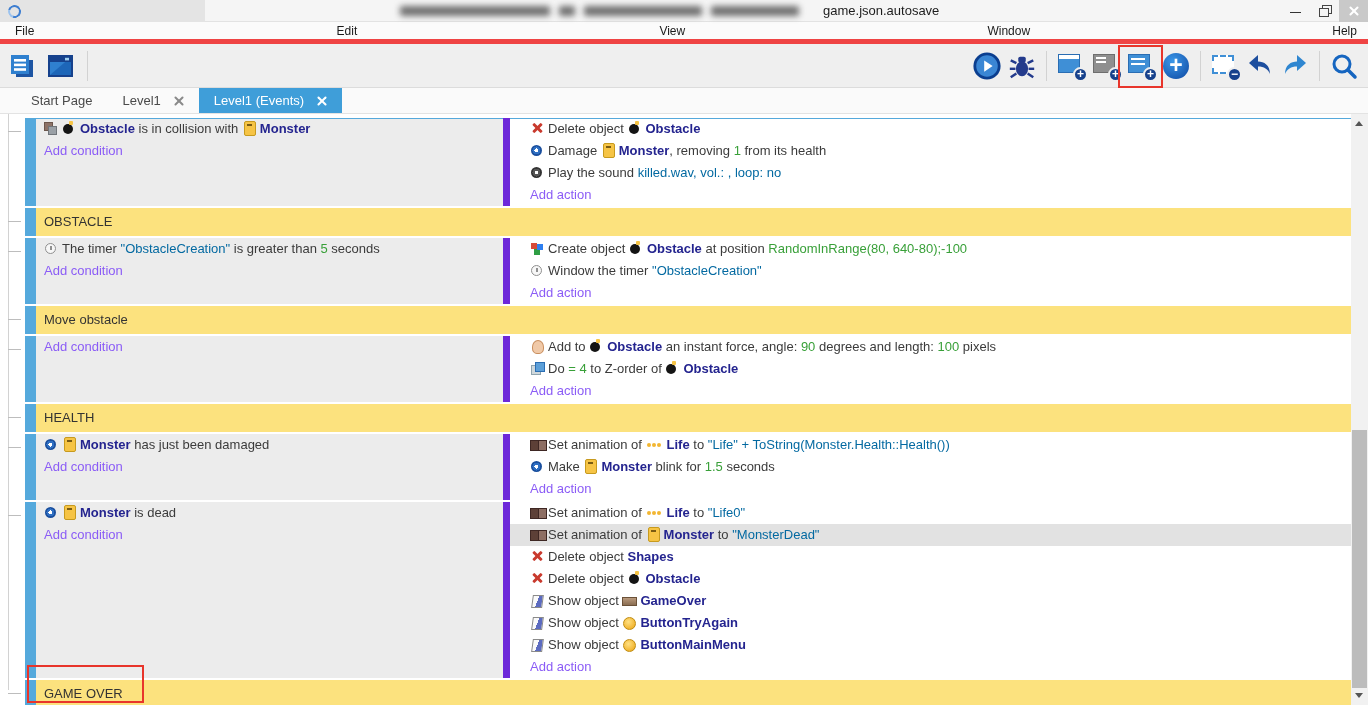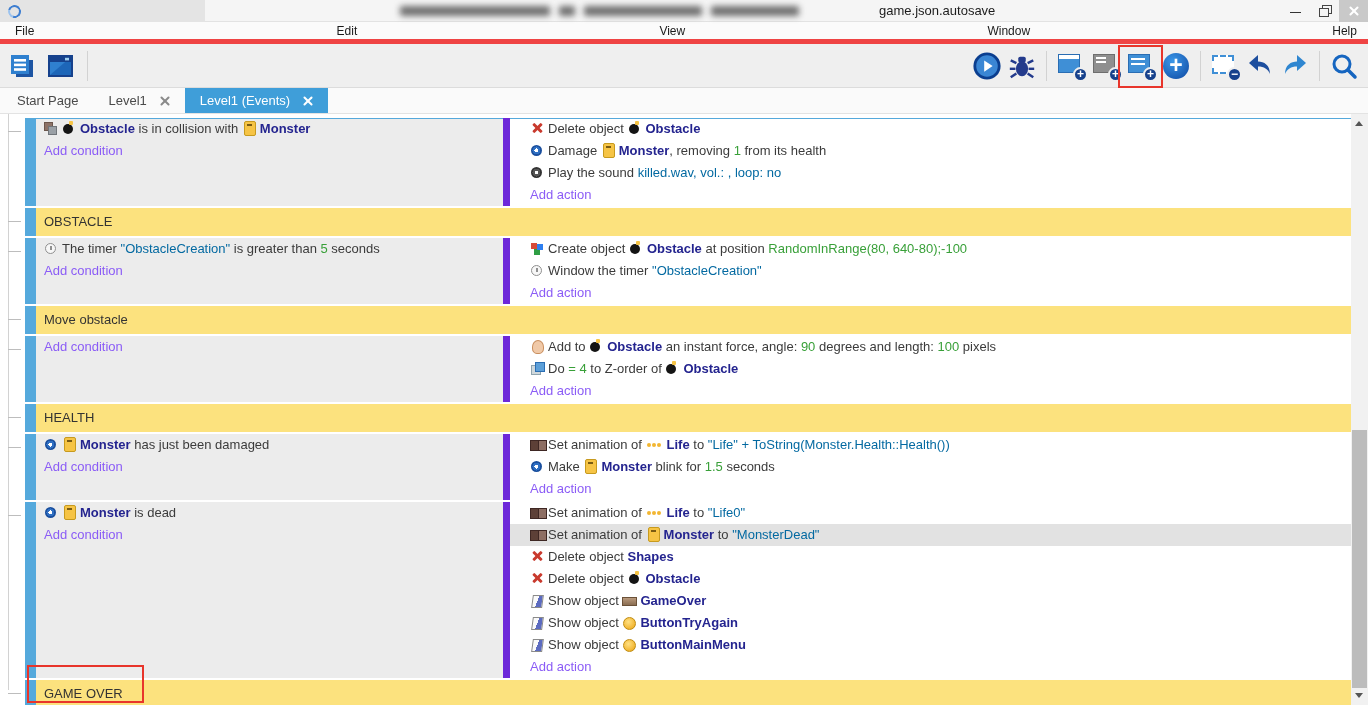--- a/index.html
+++ b/index.html
@@ -8,21 +8,21 @@
   .window { position:relative; width:1368px; height:705px; background:#fff; }
 
   
   .titlebar { position:relative; height:22px; background:#f5f5f5; border-bottom:1px solid #e3e3e3; }
   .tb-left { position:absolute; left:0; top:0; width:205px; height:22px; background:#e4e4e4;
              display:flex; align-items:center; }
   .logo { width:13px; height:13px; margin-left:8px; border:2px solid #3f7fd1; border-radius:50%;
           border-left-color:#9cc3ef; transform:rotate(-30deg); display:inline-block; }
   .blobs { position:absolute; left:400px; top:6px; display:flex; align-items:center; }
   .blob { height:10px; filter:blur(3px); background:#6f6f6f; border-radius:2px; margin-right:9px; }
-  .window-title { position:absolute; left:879px; top:3px; font-size:13px; color:#1c1c1c; }
+  .window-title { position:absolute; left:823px; top:3px; font-size:13px; color:#1c1c1c; }
   .win-btns { position:absolute; right:0; top:0; height:22px; display:flex; }
   .win-btn { width:29px; height:22px; position:relative; }
   .win-btn.min::before { content:""; position:absolute; left:9px; top:12px; width:11px; height:1px; background:#333; }
   .win-btn.max::before { content:""; position:absolute; left:12px; top:5px; width:8px; height:7px; border:1px solid #444; }
   .win-btn.max::after  { content:""; position:absolute; left:9px; top:8px; width:8px; height:7px; border:1px solid #444; background:#f5f5f5; }
   .win-btn.close { background:#c9c9c9; }
   .win-btn.close::before, .win-btn.close::after { content:""; position:absolute; left:14px; top:5px;
       width:2px; height:12px; background:#fff; border-radius:1px; }
   .win-btn.close::before { transform:rotate(45deg); } .win-btn.close::after { transform:rotate(-45deg); }
 
@@ -55,21 +55,21 @@
   .add-sub-event-icon::before { content:""; position:absolute; inset:3px; border-radius:50%;
       background:radial-gradient(circle at 38% 32%, #3b97e8, #0d47a1); }
   .add-sub-event-icon::after { content:"+"; position:absolute; inset:0; color:#fff;
       font:bold 23px/30px "Liberation Sans",sans-serif; text-align:center; }
   .delete-event-icon::before { content:""; position:absolute; left:3px; top:5px; width:18px; height:15px;
       border:2px dashed #3f8fd6; background:#fff; }
   .tb-annotation { position:absolute; left:-7px; right:-6px; top:-5px; bottom:-6px;
       border:2px solid #e8352b; pointer-events:none; }
 
   
-  .tabbar { height:26px; background:#fafafa; display:flex; align-items:stretch; padding-left:2px;
+  .tabbar { height:26px; background:#fafafa; display:flex; align-items:stretch; padding-left:16px;
             border-bottom:1px solid #e3e3e3; }
   .tab { display:flex; align-items:center; padding:0 15px; font-size:13px; color:#4a4a4a; }
   .tab.active { background:#3f9ed9; color:#fff; }
   .x-icon { position:relative; width:10px; height:10px; display:inline-block; margin-left:13px; }
   .x-icon::before, .x-icon::after { content:""; position:absolute; left:4px; top:-1px; width:2px; height:12px;
       background:#8a8a8a; border-radius:1px; }
   .x-icon::before { transform:rotate(45deg); } .x-icon::after { transform:rotate(-45deg); }
   .tab.active .x-icon::before, .tab.active .x-icon::after { background:#fff; }
 
   

